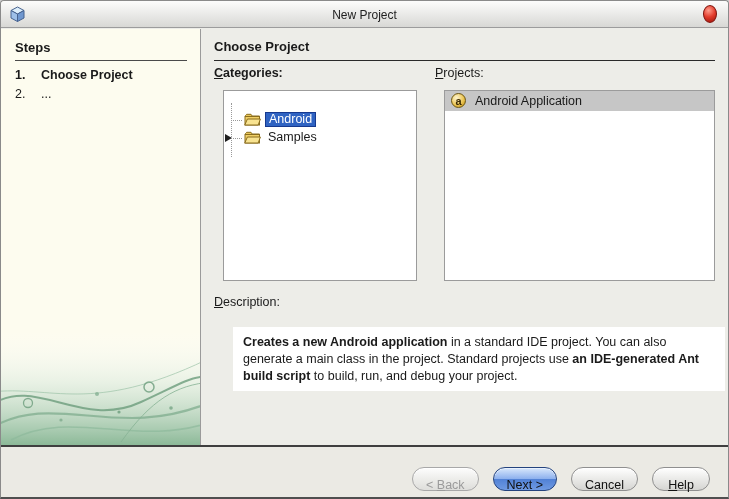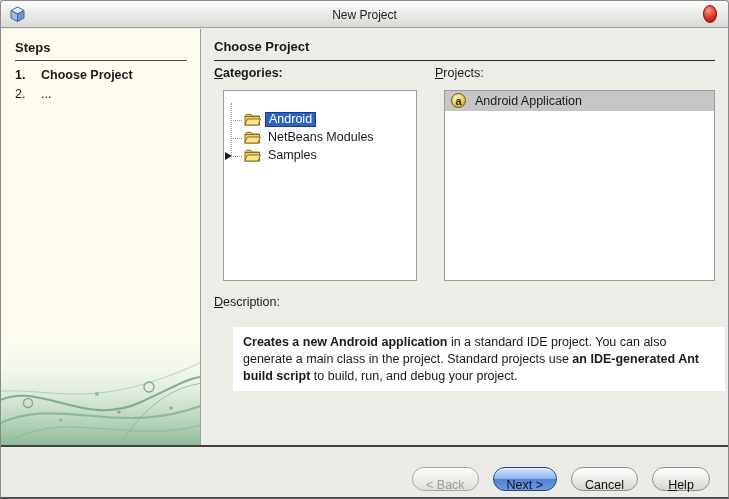--- a/index.html
+++ b/index.html
@@ -193,29 +193,20 @@
       <div class="tree-row">
             <span class="tree-stub"></span>
             <svg class="folder" viewBox="0 0 17 13">
               <path d="M1.5,4 l0,-1.5 1.2,-1.2 4.3,0 1.2,1.7 7.3,0 0,1" fill="#E9C65A" stroke="#8a6d1d" stroke-width="1"></path>
               <rect x="1" y="3.5" width="14.5" height="8.5" fill="#F0CF66" stroke="#8a6d1d" stroke-width="1"></rect>
               <path d="M0.8,12 L3.4,6 L16.4,6 L14.2,12 Z" fill="#F8E391" stroke="#8a6d1d" stroke-width="1"></path>
             </svg>
             <span class="tree-label selected">Android</span>
           </div>
           <div class="tree-row">
-            <span class="tree-stub"></span>
-            <svg class="folder" viewBox="0 0 17 13">
-              <path d="M1.5,4 l0,-1.5 1.2,-1.2 4.3,0 1.2,1.7 7.3,0 0,1" fill="#E9C65A" stroke="#8a6d1d" stroke-width="1"></path>
-              <rect x="1" y="3.5" width="14.5" height="8.5" fill="#F0CF66" stroke="#8a6d1d" stroke-width="1"></rect>
-              <path d="M0.8,12 L3.4,6 L16.4,6 L14.2,12 Z" fill="#F8E391" stroke="#8a6d1d" stroke-width="1"></path>
-            </svg>
-            <span class="tree-label">NetBeans Modules</span>
-          </div>
-          <div class="tree-row">
             <span class="tree-arrow"></span>
             <span class="tree-stub"></span>
             <svg class="folder" viewBox="0 0 17 13">
               <path d="M1.5,4 l0,-1.5 1.2,-1.2 4.3,0 1.2,1.7 7.3,0 0,1" fill="#E9C65A" stroke="#8a6d1d" stroke-width="1"></path>
               <rect x="1" y="3.5" width="14.5" height="8.5" fill="#F0CF66" stroke="#8a6d1d" stroke-width="1"></rect>
               <path d="M0.8,12 L3.4,6 L16.4,6 L14.2,12 Z" fill="#F8E391" stroke="#8a6d1d" stroke-width="1"></path>
             </svg>
             <span class="tree-label">Samples</span>
           </div>
         </div>

